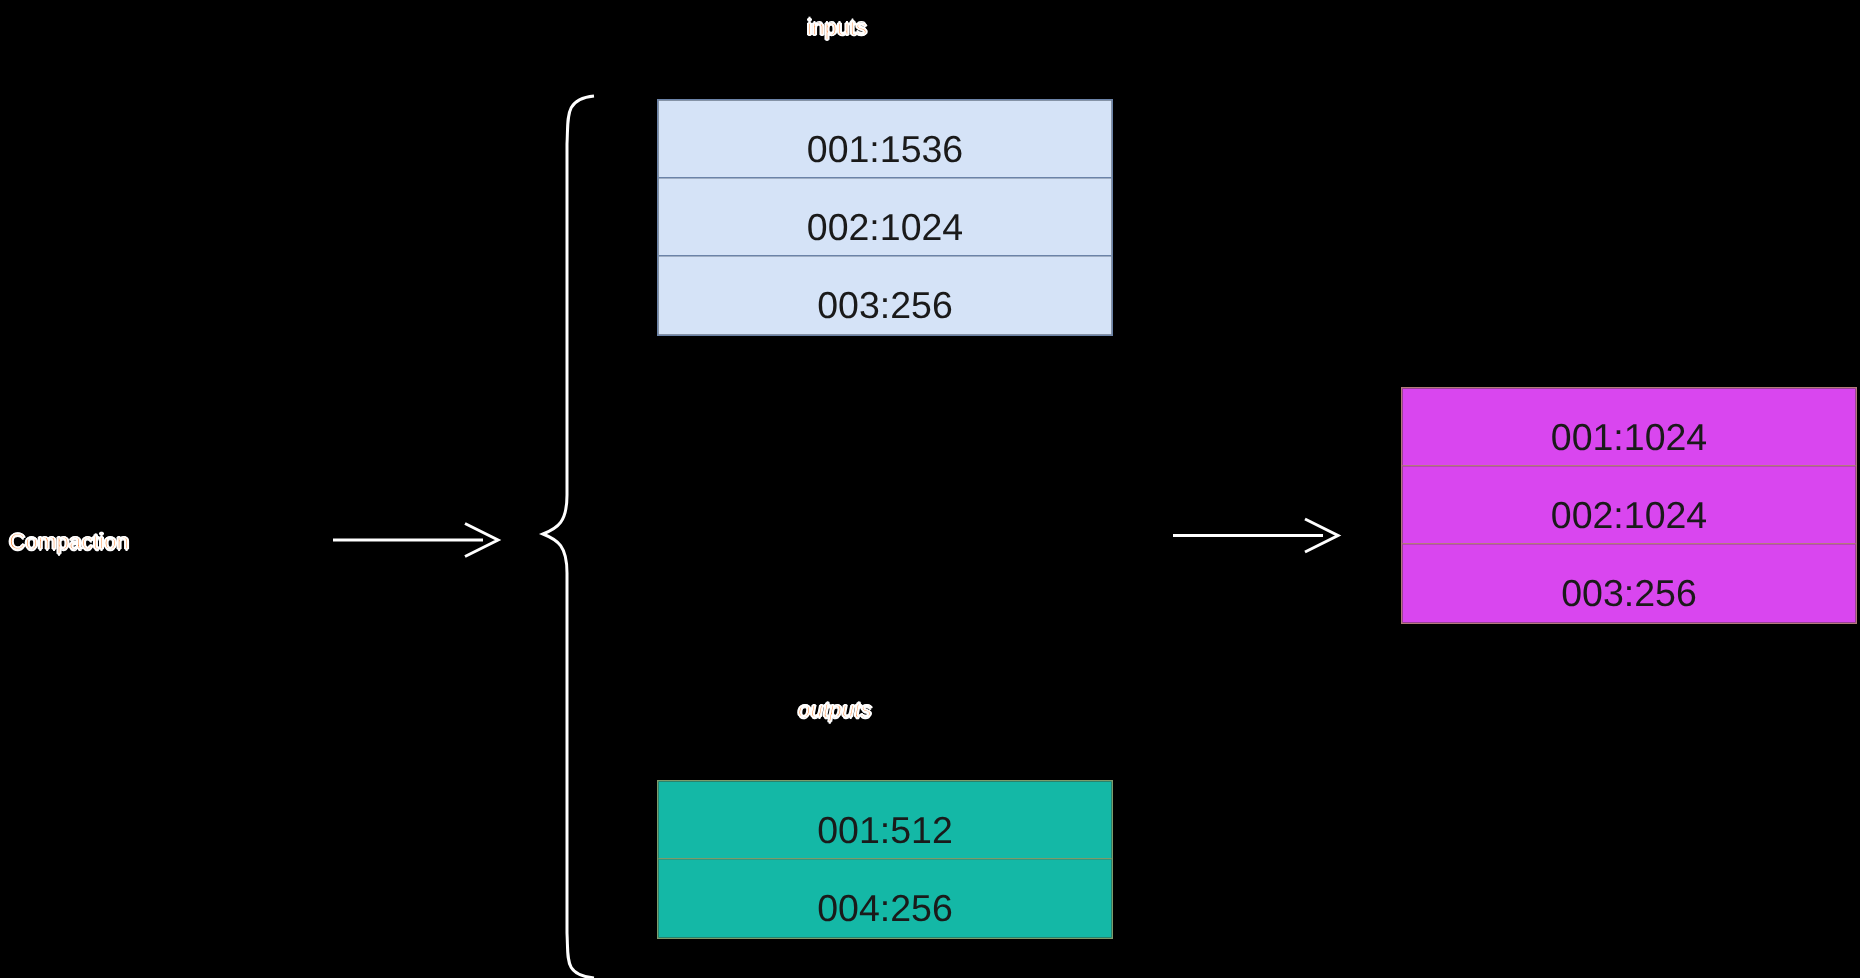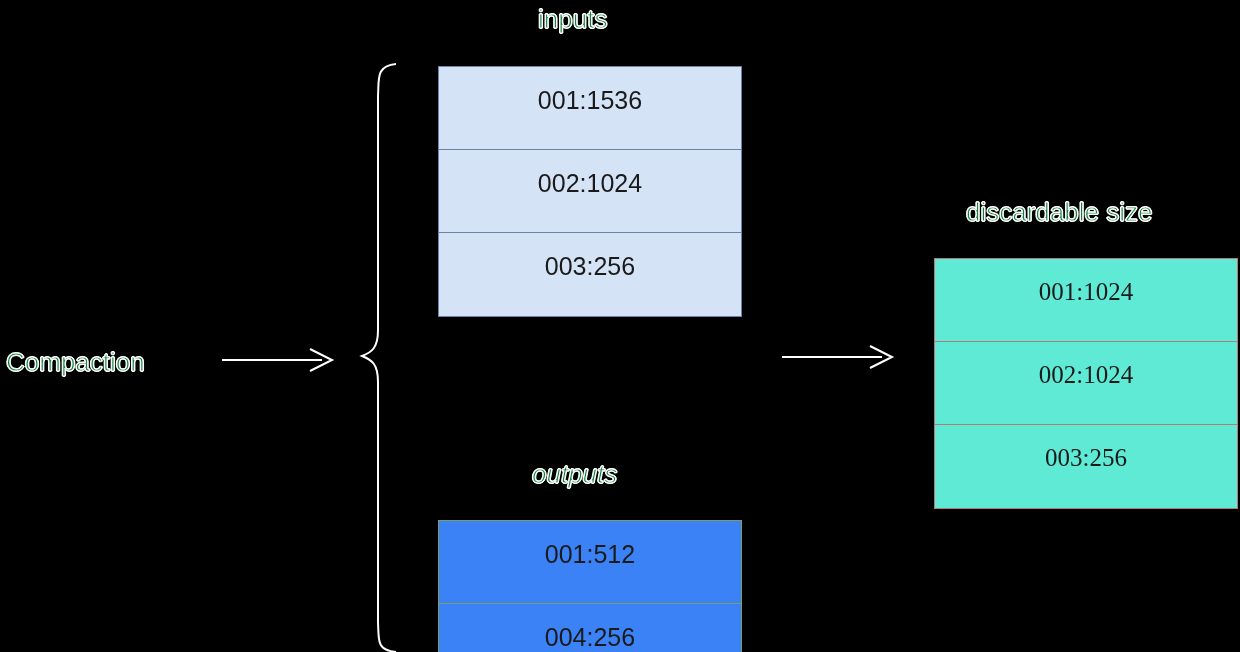--- a/index.html
+++ b/index.html
@@ -18,56 +18,56 @@
   .stage {
     position: absolute;
     left: 0; top: 0;
     width: 1240px;
     height: 652px;
   }
 
   
   .label {
     position: absolute;
-    color: #15803d;
-    font-size: 26px;
+    color: #f97316;
+    font-size: 15px;
     line-height: 28px;
     white-space: nowrap;
     -webkit-text-stroke: 1px #ffffff;
     text-shadow:
       -1px 0 #ffffff, 1px 0 #ffffff, 0 -1px #ffffff, 0 1px #ffffff;
   }
 
   
   .table {
     position: absolute;
     box-sizing: border-box;
     border: 1px solid #6d6d6d;
   }
   .table .row {
     box-sizing: border-box;
-    height: 83px;
+    height: 52px;
     line-height: 66px;
     text-align: center;
     font-size: 25px;
     color: #1a1a1a;
     border-bottom: 1px solid #6d6d6d;
   }
   .table .row:last-child {
     border-bottom: none;
   }
 
   .table.inputs { border-color: #6b83a8; }
   .table.inputs .row { background: #d5e3f7; border-bottom-color: #6b83a8; }
 
   .table.outputs { border-color: #7d9b6b; }
-  .table.outputs .row { background: #3b82f6; border-bottom-color: #7d9b6b; }
+  .table.outputs .row { background: #14b8a6; border-bottom-color: #7d9b6b; }
 
   .table.discard { border-color: #b47b7b; }
-  .table.discard .row { background: #5eead4; border-bottom-color: #b47b7b; font-family: Liberation Serif, serif; }
+  .table.discard .row { background: #d946ef; border-bottom-color: #b47b7b; }
 
   
   .overlay {
     position: absolute;
     left: 0; top: 0;
     width: 1240px;
     height: 652px;
     pointer-events: none;
   }
 </style>
@@ -98,21 +98,20 @@
       <polyline points="870,346 892,357 870,368" fill="none" stroke="#ffffff" stroke-width="2"></polyline>
     </g>
   </svg>
 
   <div class="label" style="left:6px; top:348px;text-align:right;">Compaction</div>
 
   <div class="label" style="left:538px; top:5px;">inputs</div>
 
   <div class="label" style="left:532px; top:460px;font-style:italic;">outputs</div>
 
-  <div class="label" style="left:966px; top:198px;">discardable size</div>
 
   <div class="table inputs" style="left:438px; top:66px; width:304px;">
     <div class="row">001:1536</div>
     <div class="row">002:1024</div>
     <div class="row">003:256</div>
   </div>
 
   <div class="table outputs" style="left:438px; top:520px; width:304px;">
     <div class="row">001:512</div>
     <div class="row">004:256</div>

